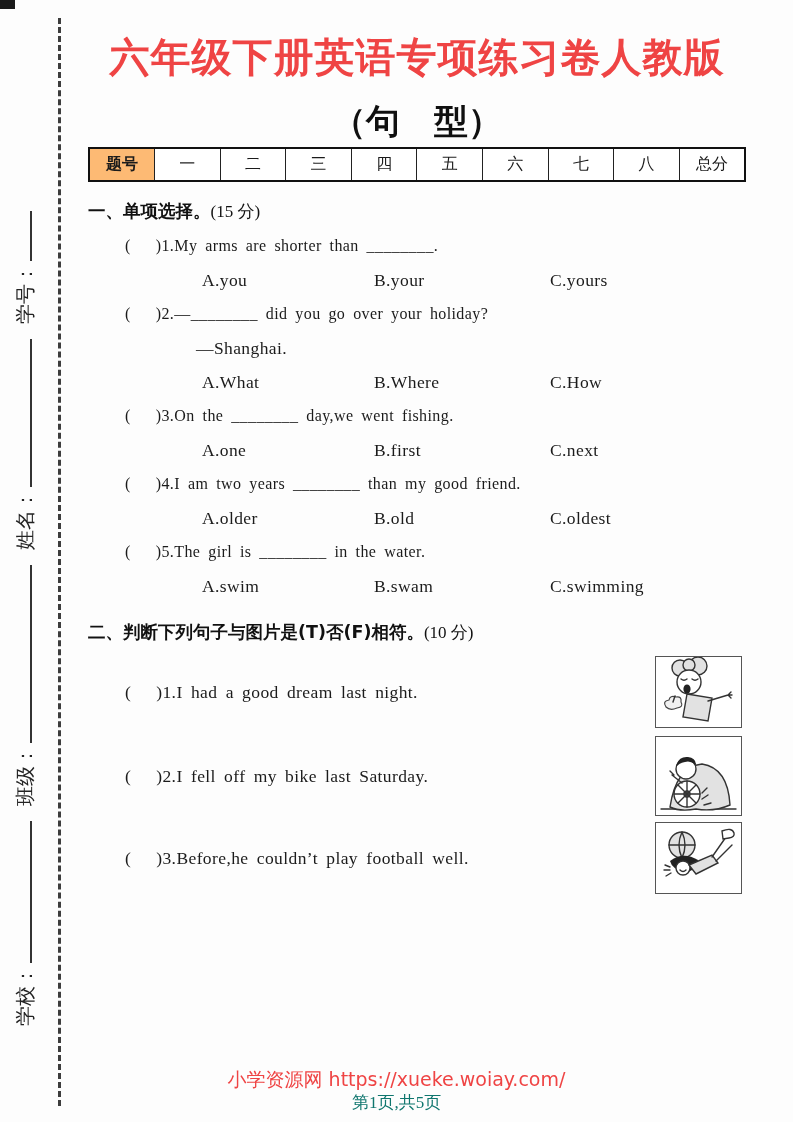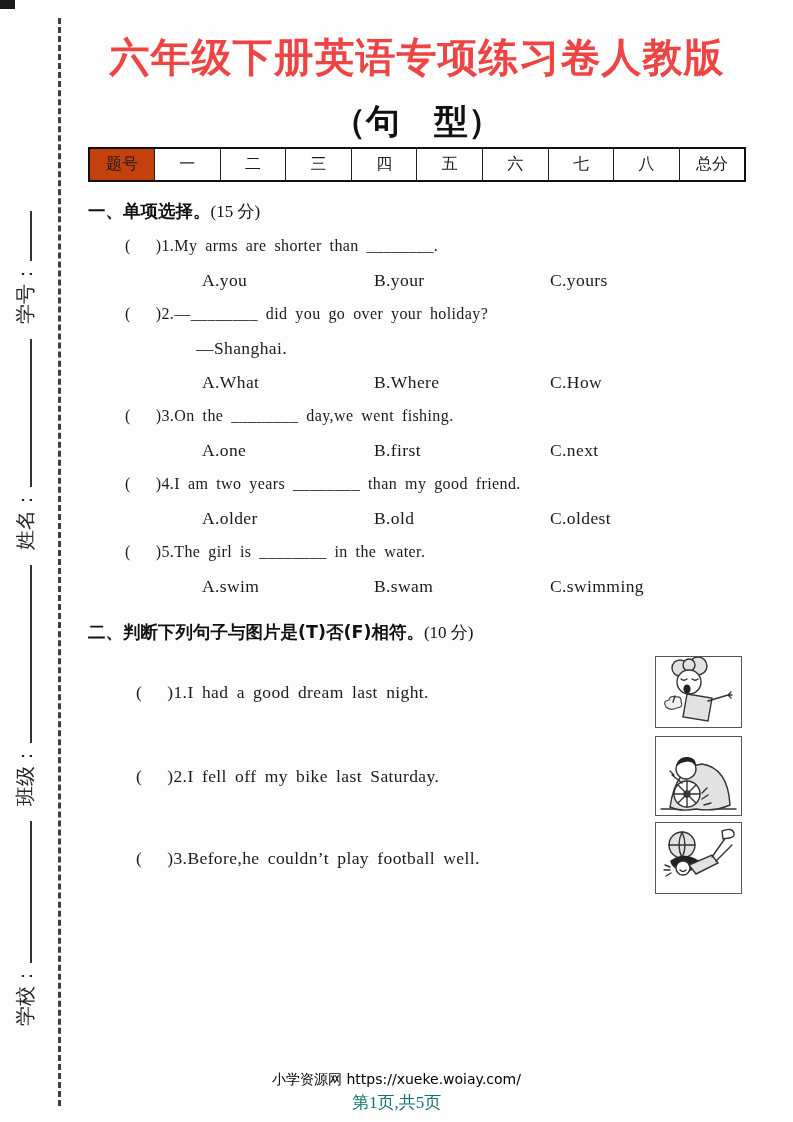--- a/index.html
+++ b/index.html
@@ -29,43 +29,43 @@
   .main { position:absolute; left:88px; top:26px; width:658px; }
   .title {
     margin:0; font-size:40px; font-weight:700; text-align:center;
     letter-spacing:1px; line-height:64px; color:#ef4444;
   }
   .subtitle { margin-top:9px; font-size:34px; font-weight:700; text-align:center; line-height:46px; color:#101010; }
   .meta { margin-top:26px; text-align:right; font-size:17px; line-height:24px; padding-right:2px; }
 
   table.score { border-collapse:collapse; table-layout:fixed; width:658px; margin-top:2px; border:2px solid #111; }
   table.score td { border:1.5px solid #222; height:31px; text-align:center; font-size:16px; padding:0; background:#fff; }
-  table.score td.hd { background:#c2410c; }
+  table.score td.hd { background:#fdba74;font-weight:bold; }
 
   .sec-head {
     margin:12px 0 0 0; line-height:34px; font-size:17.5px; font-weight:700;
     font-family:"DejaVu Sans","Liberation Sans",sans-serif; color:#111;
   }
   .sec-head .pts { font-weight:400; font-family:"Liberation Serif","DejaVu Serif",serif; font-size:17px; }
 
   .q-line  { line-height:34px; padding-left:37px; font-size:16px; letter-spacing:0.4px; word-spacing:3.5px; }
   .q-line2 { line-height:34px; padding-left:108px; font-size:17.5px; letter-spacing:0.4px; }
   .q-opts  { line-height:34px; padding-left:114px; font-size:17.5px; letter-spacing:0.4px; }
   .paren-gap { display:inline-block; width:25px; }
   .opt-a { display:inline-block; width:172px; }
   .opt-b { display:inline-block; width:176px; }
 
   .judge-row { position:relative; height:84px; }
-  .judge-line { position:absolute; left:11px; top:50%; transform:translateY(-50%); padding-left:37px; font-size:17.5px; letter-spacing:0.4px; word-spacing:3.5px; white-space:nowrap; }
+  .judge-line { position:absolute; left:0; top:50%; transform:translateY(-50%); padding-left:37px; font-size:17.5px; letter-spacing:0.4px; word-spacing:3.5px; white-space:nowrap; }
   .judge-img { position:absolute; right:4px; top:50%; transform:translateY(-50%); border:1.5px solid #555; background:#fff; }
   .judge-img svg { display:block; }
   .jr3 { height:80px; }
 
   .footer { position:absolute; left:0; right:0; bottom:8px; text-align:center; }
-  .site { font-family:"DejaVu Sans","Liberation Sans",sans-serif; font-size:14px; color:#000000; line-height:26px; }
+  .site { font-family:"DejaVu Sans","Liberation Sans",sans-serif; font-size:19px; color:#ef4444; line-height:26px; }
   .pageinfo { font-size:17px; color:#0f766e; line-height:22px; }
 
   .ink { stroke:#333; fill:none; stroke-width:1.4; stroke-linecap:round; }
   .fillg { fill:#e2e2e2; stroke:#333; stroke-width:1.4; }
   .filll { fill:#f1f1f1; stroke:#444; stroke-width:1.2; }
   .fillw { fill:#fff; stroke:#333; stroke-width:1.4; }
   .filld { fill:#222; stroke:none; }
 </style>
 </head>
 <body>

